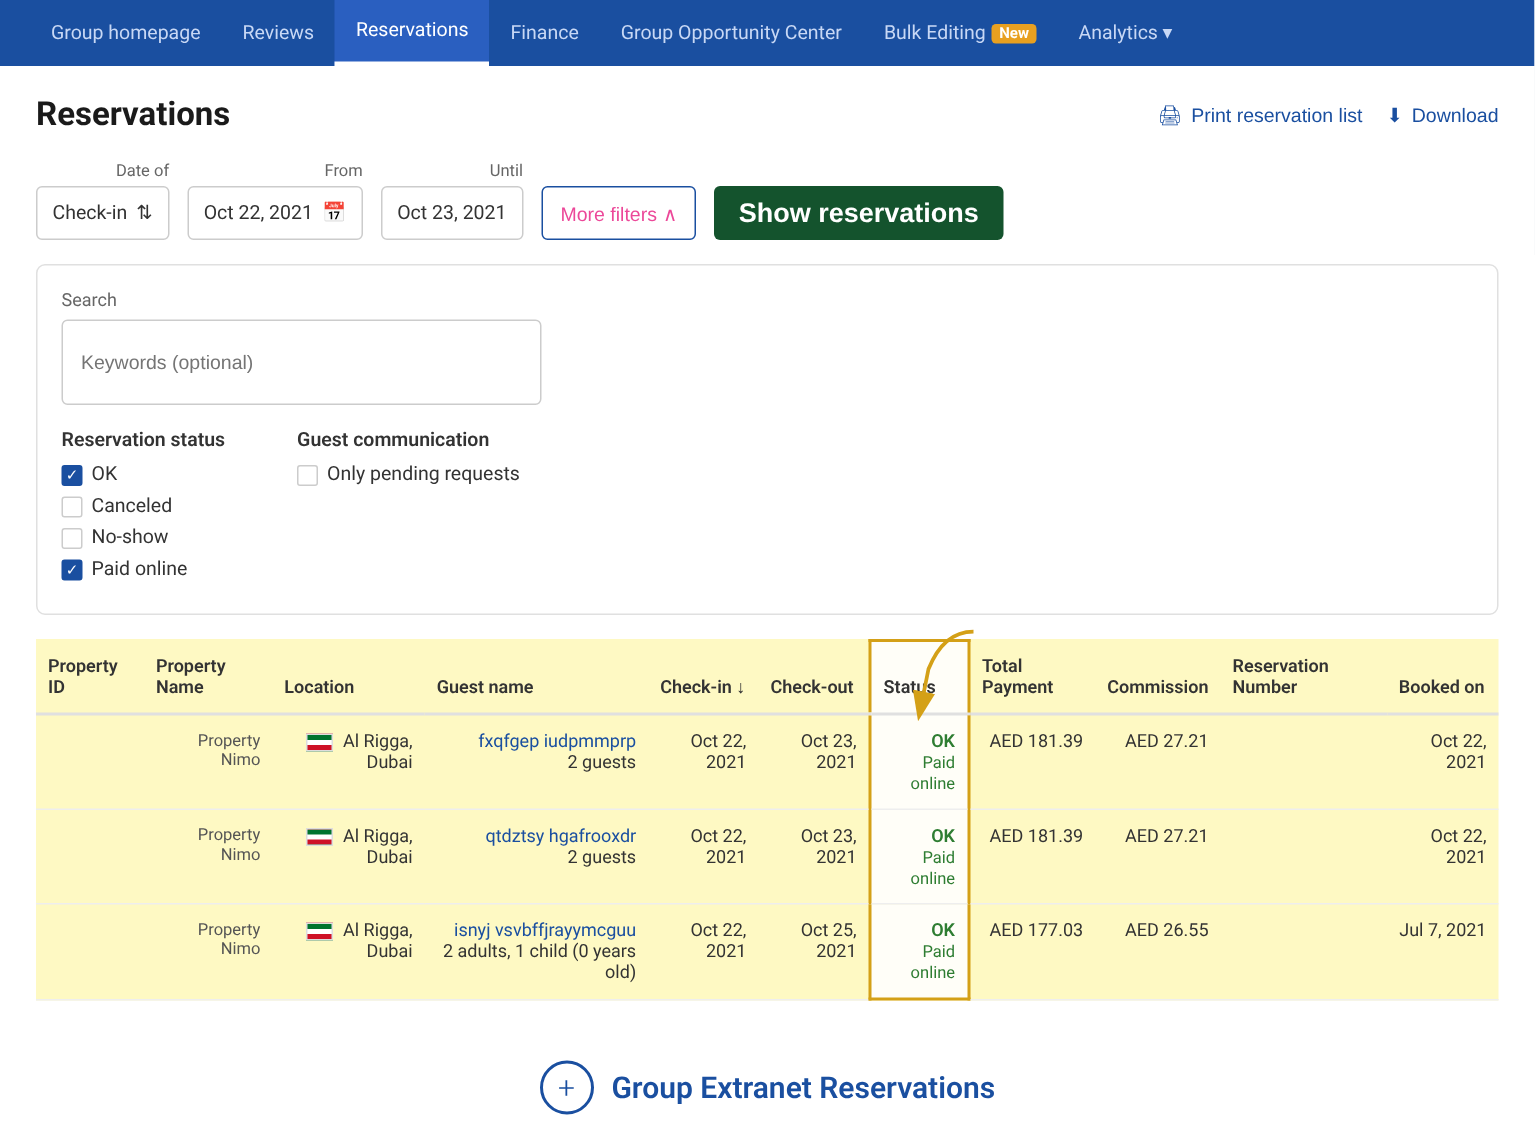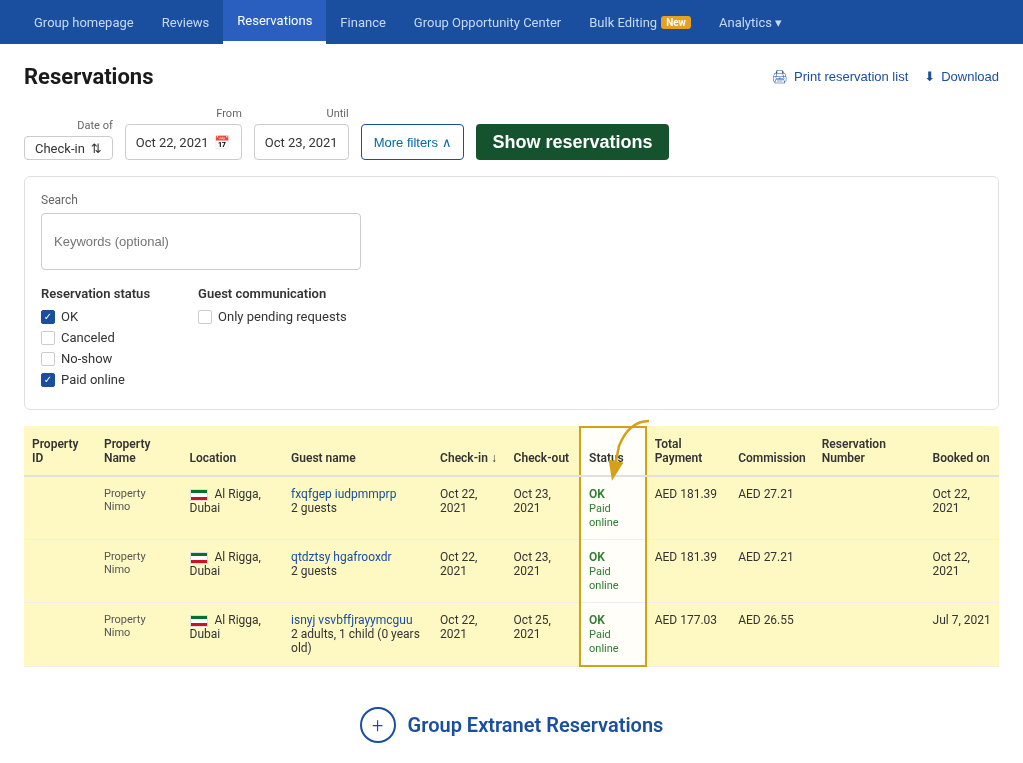--- a/index.html
+++ b/index.html
@@ -18,41 +18,41 @@
     
     .header-section { padding: 20px 24px 10px; display: flex; justify-content: space-between; align-items: center; }
     .page-title { font-size: 22px; font-weight: 700; color: #1a1a1a; }
     .header-actions { display: flex; align-items: center; gap: 16px; }
     .header-action-btn { display: flex; align-items: center; gap: 6px; color: #1a4fa0; font-size: 13px; cursor: pointer; background: none; border: none; }
 
     
     .filter-bar { padding: 8px 24px 16px; display: flex; align-items: flex-end; gap: 12px; }
     .filter-group { display: flex; flex-direction: column; gap: 4px; align-items: flex-end; }
     .filter-label { font-size: 11px; color: #666; }
-    .filter-select { border: 1px solid #ccc; border-radius: 4px; padding: 6px 10px; font-size: 13px; background: #fff; cursor: pointer; display: flex; align-items: center; gap: 6px; height: 24px; }
+    .filter-select { border: 1px solid #ccc; border-radius: 4px; padding: 6px 10px; font-size: 13px; background: #fff; cursor: pointer; display: flex; align-items: center; gap: 6px; height: 36px; }
     .date-input { border: 1px solid #ccc; border-radius: 4px; padding: 6px 10px; font-size: 13px; background: #fff; height: 36px; display: flex; align-items: center; gap: 6px; }
-    .more-filters-btn { border: 1px solid #1a4fa0; border-radius: 4px; padding: 6px 12px; font-size: 13px; color: #0369a1; background: #fff; cursor: pointer; height: 36px; display: flex; align-items: center; gap: 4px; }
+    .more-filters-btn { border: 1px solid #1a4fa0; border-radius: 4px; padding: 6px 12px; font-size: 13px; color: #ec4899; background: #fff; cursor: pointer; height: 36px; display: flex; align-items: center; gap: 4px; }
     .show-reservations-btn { background: #14532d; color: #fff; border: none; border-radius: 4px; padding: 6px 16px; font-size: 18px; cursor: pointer; height: 36px; font-weight: bold; }
 
     
     .search-panel { margin: 0 24px 16px; border: 1px solid #e0e0e0; border-radius: 6px; padding: 16px; background: #fff; }
     .search-label { font-size: 12px; color: #666; margin-bottom: 6px; }
     .search-input { border: 1px solid #ccc; border-radius: 4px; padding: 20px 12px; font-size: 13px; width: 320px; color: #999; }
     .filters-row { display: flex; gap: 48px; margin-top: 16px; }
     .filter-section-title { font-size: 13px; font-weight: 600; margin-bottom: 8px; }
     .checkbox-item { display: flex; align-items: center; gap: 6px; margin-bottom: 6px; font-size: 13px; cursor: pointer; }
     .checkbox-box { width: 14px; height: 14px; border: 1px solid #ccc; border-radius: 2px; display: flex; align-items: center; justify-content: center; flex-shrink: 0; }
     .checkbox-box.checked { background: #1a4fa0; border-color: #1a4fa0; }
     .checkbox-box.checked::after { content: '✓'; color: #fff; font-size: 10px; }
 
     
     .table-section { margin: 16px 24px; background: #fef9c3; }
     table { width: 100%; border-collapse: collapse; font-size: 12px; }
     thead th { padding: 10px 8px; text-align: left; font-weight: 600; color: #333; font-size: 12px; border-bottom: 2px solid #e0e0e0; vertical-align: bottom; }
-    tbody td { padding: 10px 8px; border-bottom: 1px solid #eee; vertical-align: top; color: #333; font-size: 12px; }
+    tbody td { padding: 10px 8px; border-bottom: 1px solid #eee; vertical-align: top; color: #333; font-size: 12px; text-align: right; }
     .guest-link { color: #1a4fa0; text-decoration: none; cursor: pointer; }
     .status-cell { font-weight: 600; }
     .status-ok { color: #2e7d32; }
     .paid-online { color: #2e7d32; font-weight: normal; font-size: 11px; }
 
     
     .bottom-section { display: flex; align-items: center; justify-content: center; padding: 24px; gap: 12px; }
     .plus-circle { width: 36px; height: 36px; border-radius: 50%; border: 2px solid #1a4fa0; display: flex; align-items: center; justify-content: center; color: #1a4fa0; font-size: 20px; font-weight: 300; }
     .bottom-text { font-size: 20px; font-weight: 600; color: #1a4fa0; }
 

